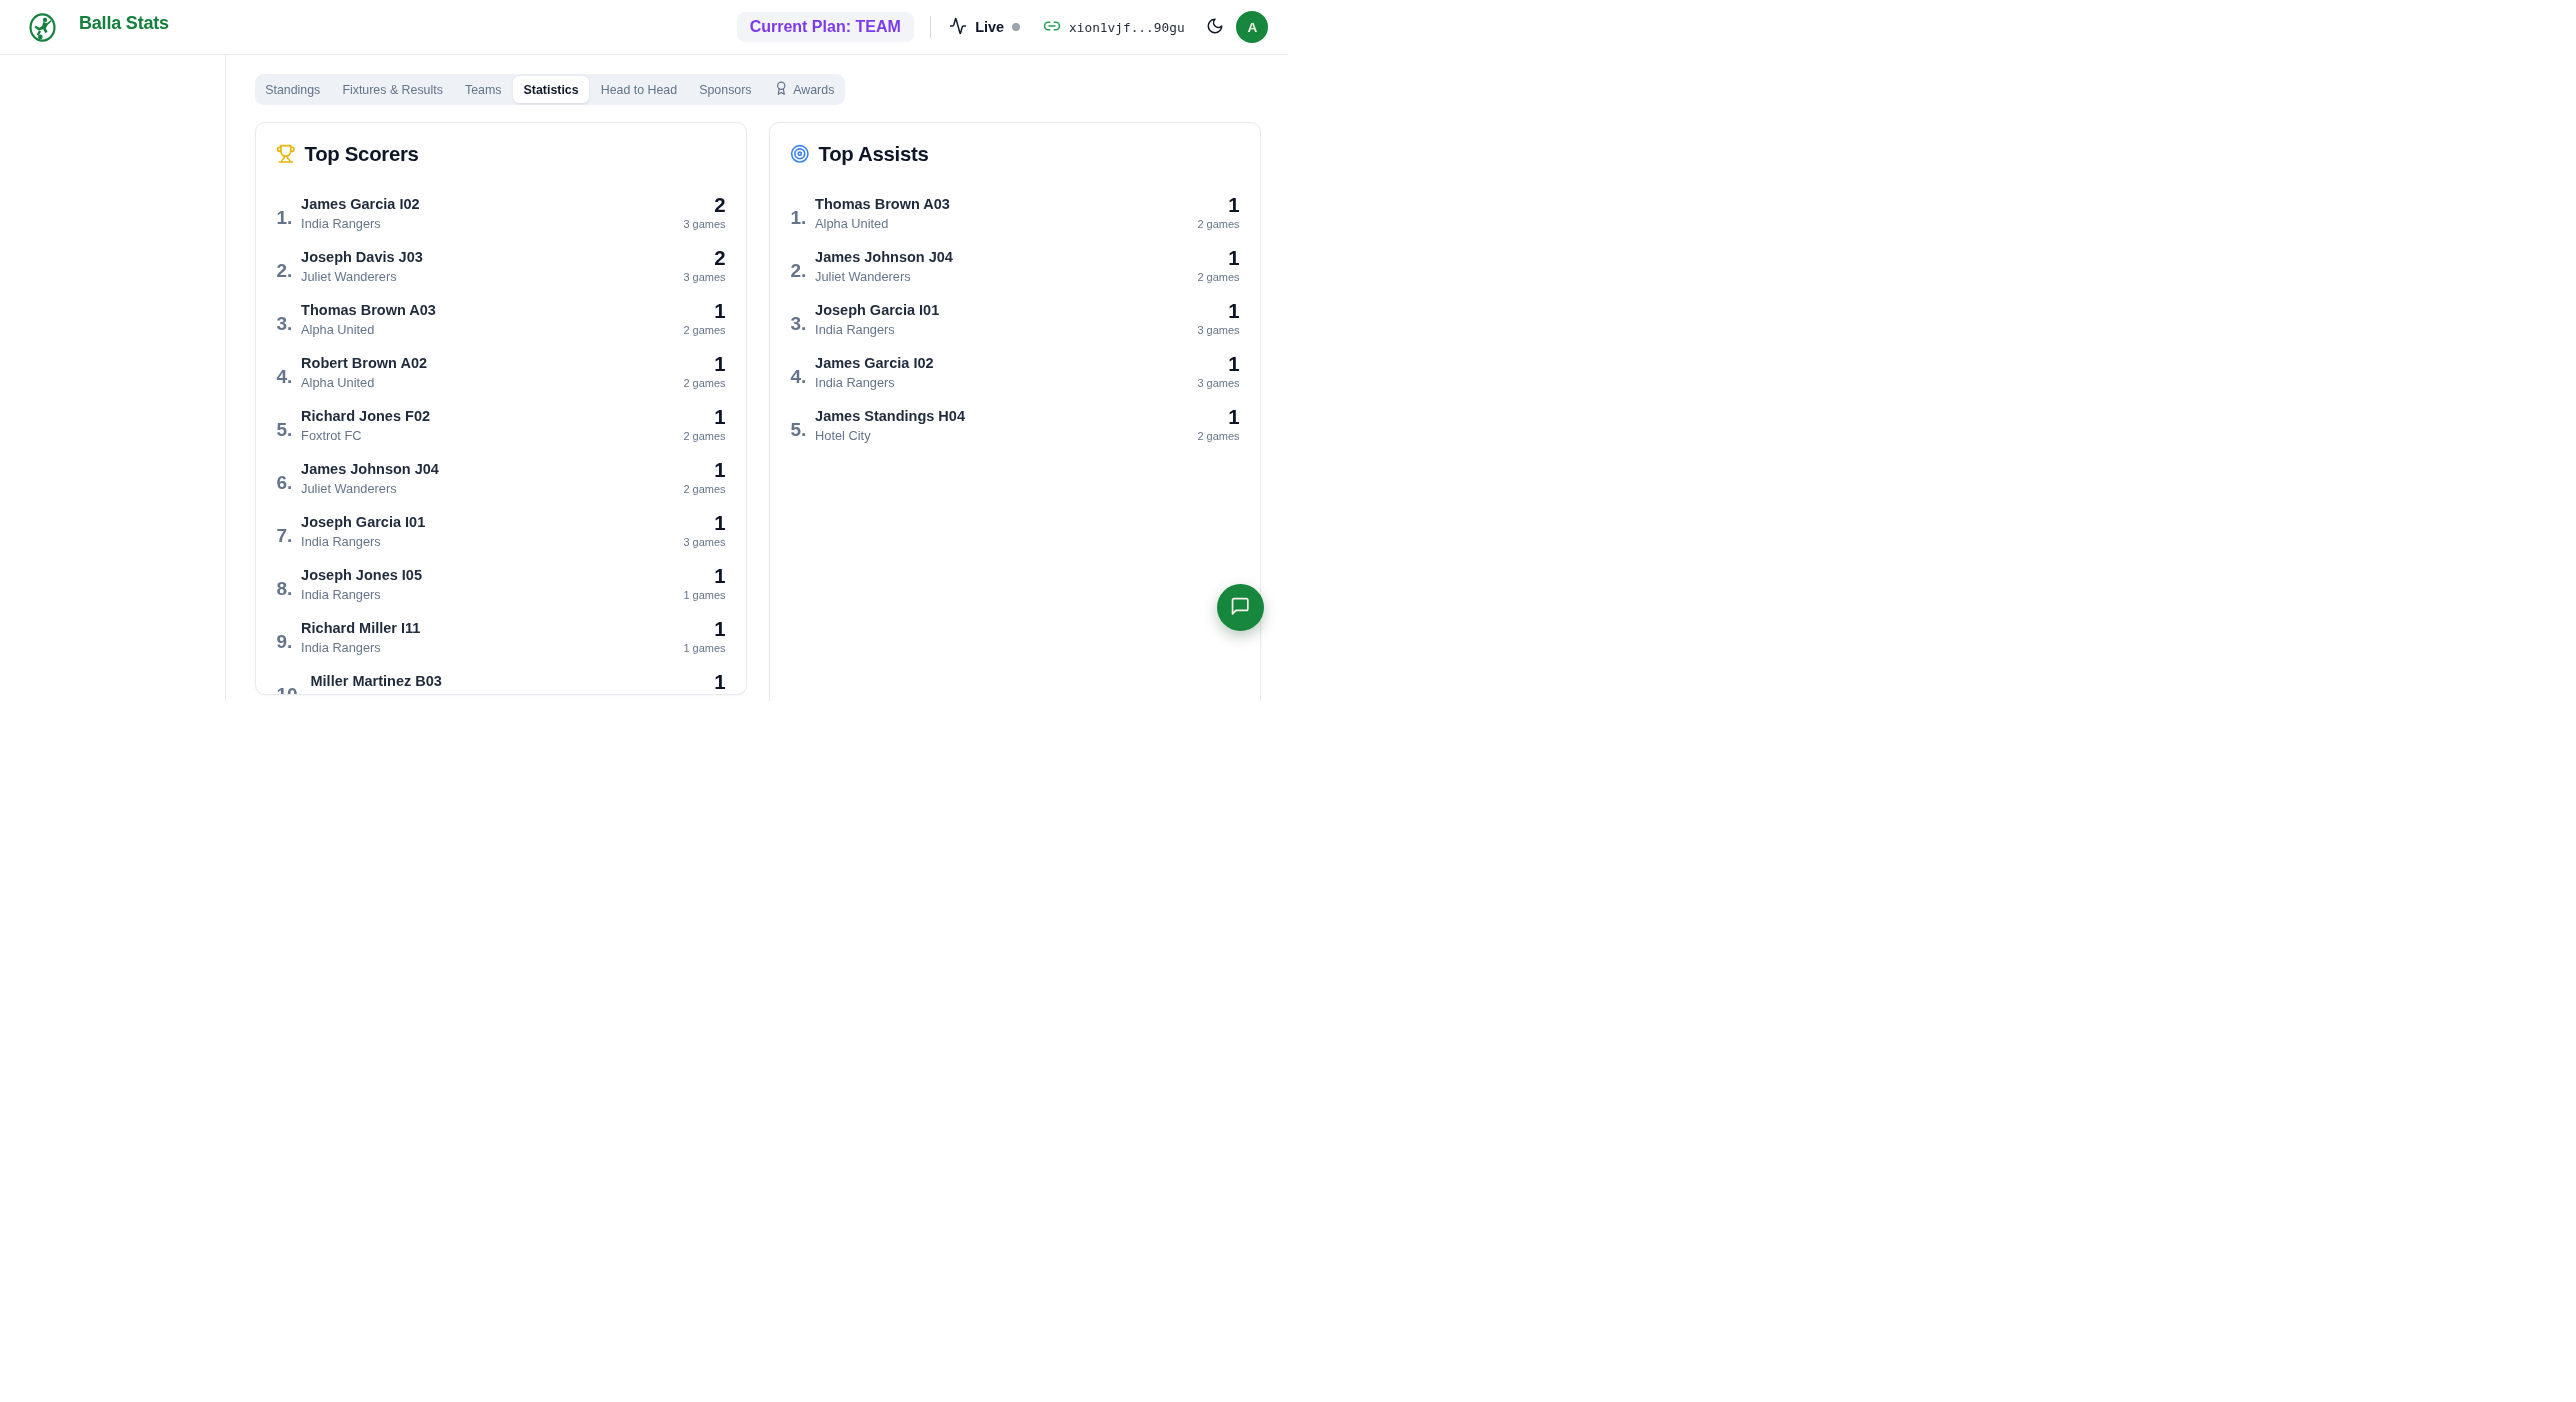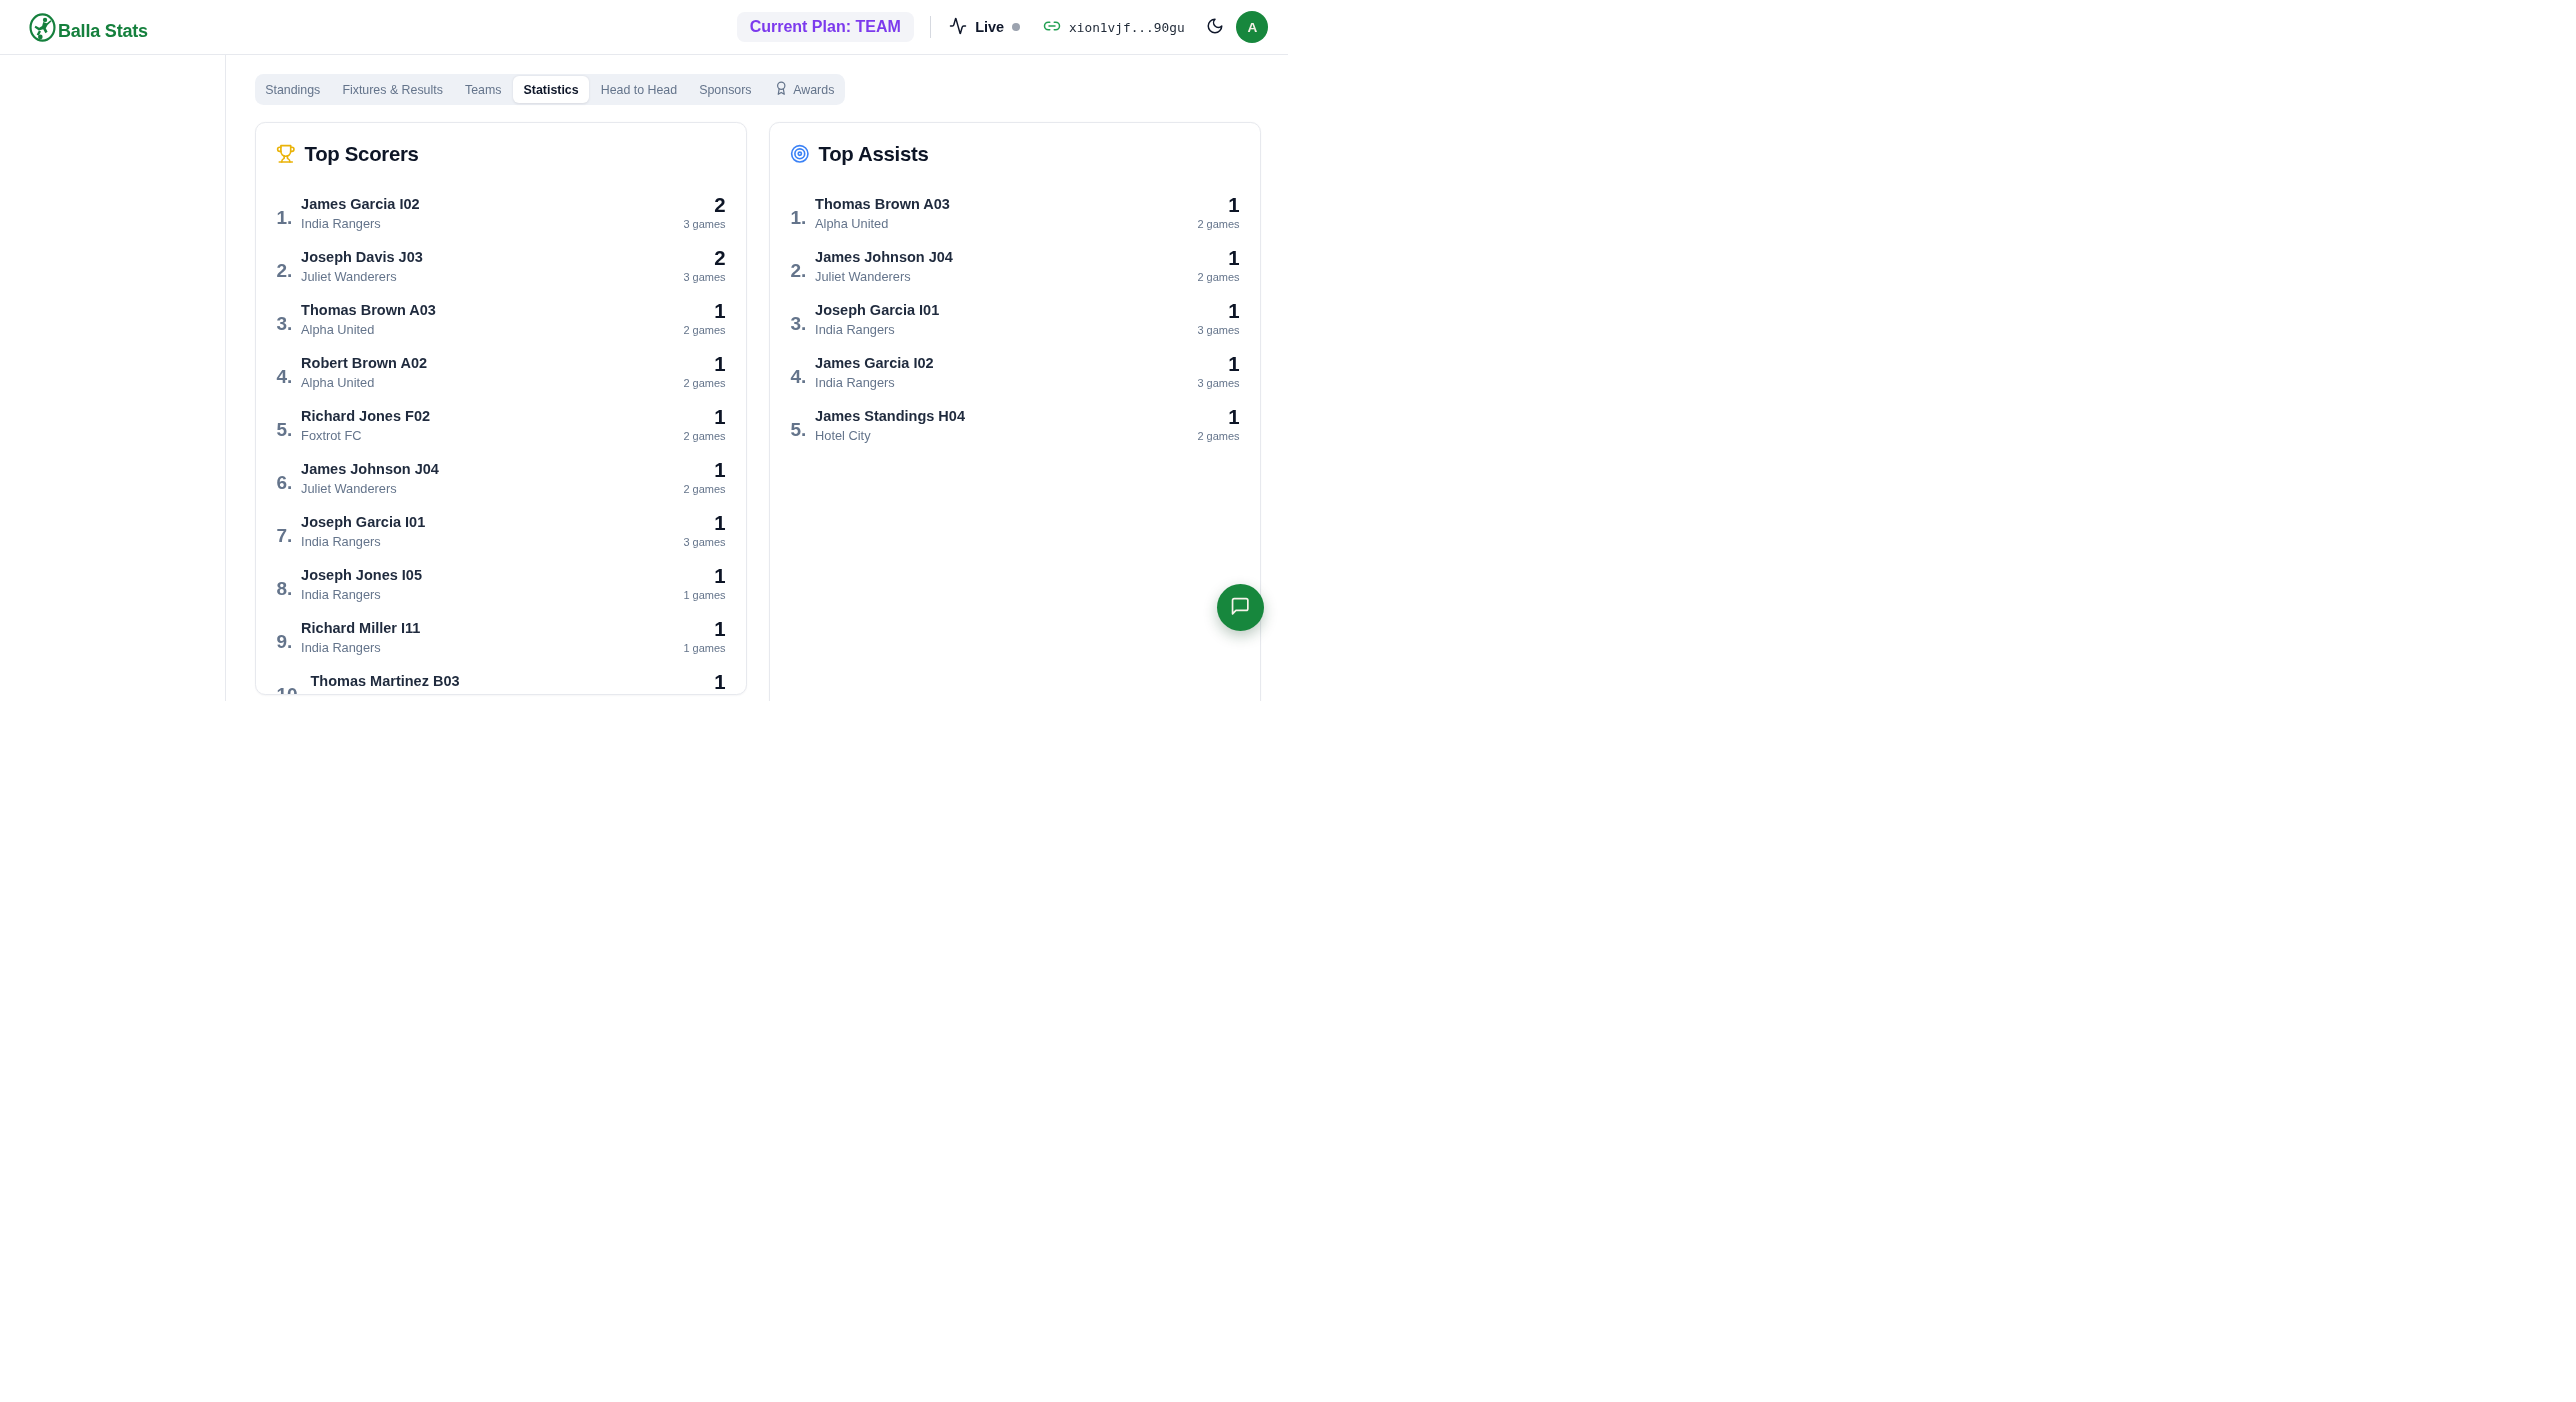--- a/index.html
+++ b/index.html
@@ -9,21 +9,21 @@
     --c-title:#0d1526; --c-name:#1f2a3d; --c-muted:#64748b;
     --c-border:#e7e9ee; --c-trophy:#eab308; --c-target:#3b82f6; --c-dot:#9ca3af;
   }
   *{box-sizing:border-box; margin:0; padding:0;}
   html,body{background:#fff;}
   body{font-family:"Liberation Sans", sans-serif; color:var(--c-name);}
   .page{position:relative; width:1288px; height:701px; background:#fff; overflow:hidden;}
 
   
   .hdr{height:55px; display:flex; align-items:center; padding:0 19.6px 0 28px; border-bottom:0.9px solid var(--c-border); background:#fff;}
-  .logo{display:flex; align-items:flex-end; gap:1px;}
+  .logo{display:flex; align-items:flex-start; gap:22px;}
   .logo svg{display:block;}
   .logo-text{font-size:18px; font-weight:800; color:var(--c-green); letter-spacing:-0.2px;}
   .hdr-right{margin-left:auto; display:flex; align-items:center;}
   .plan-badge{background:var(--c-badge-bg); color:var(--c-badge-text); font-size:16px; font-weight:600; padding:6px 12.8px; border-radius:7.7px; white-space:nowrap;}
   .vdiv{width:0.9px; height:22px; background:#d6d9e0; margin:0 19px 0 16px;}
   .live{display:flex; align-items:center; gap:7.7px; margin-right:23px;}
   .live-label{font-size:14.5px; font-weight:600; color:#0f172a;}
   .live-dot{width:8.5px; height:8.5px; border-radius:50%; background:var(--c-dot);}
   .wallet{display:flex; align-items:center; gap:7.7px; margin-right:21px; cursor:pointer; background:none; border:none;}
   .wallet code{font-family:"DejaVu Sans Mono","Liberation Mono",monospace; font-size:12.8px; font-weight:500; color:#1f2937;}
@@ -270,21 +270,21 @@
       <div class="p-team">India Rangers</div>
     </div>
     <div class="val">
       <div class="v-num">1</div>
       <div class="v-games">1 games</div>
     </div>
   </div>
               <div class="entry">
     <div class="rank">10.</div>
     <div class="who">
-      <div class="p-name">Thomas Martinez B03</div>
+      <div class="p-name">Miller Martinez B03</div>
       <div class="p-team">Bravo City</div>
     </div>
     <div class="val">
       <div class="v-num">1</div>
       <div class="v-games">2 games</div>
     </div>
   </div>
             </div>
         </section>
 

